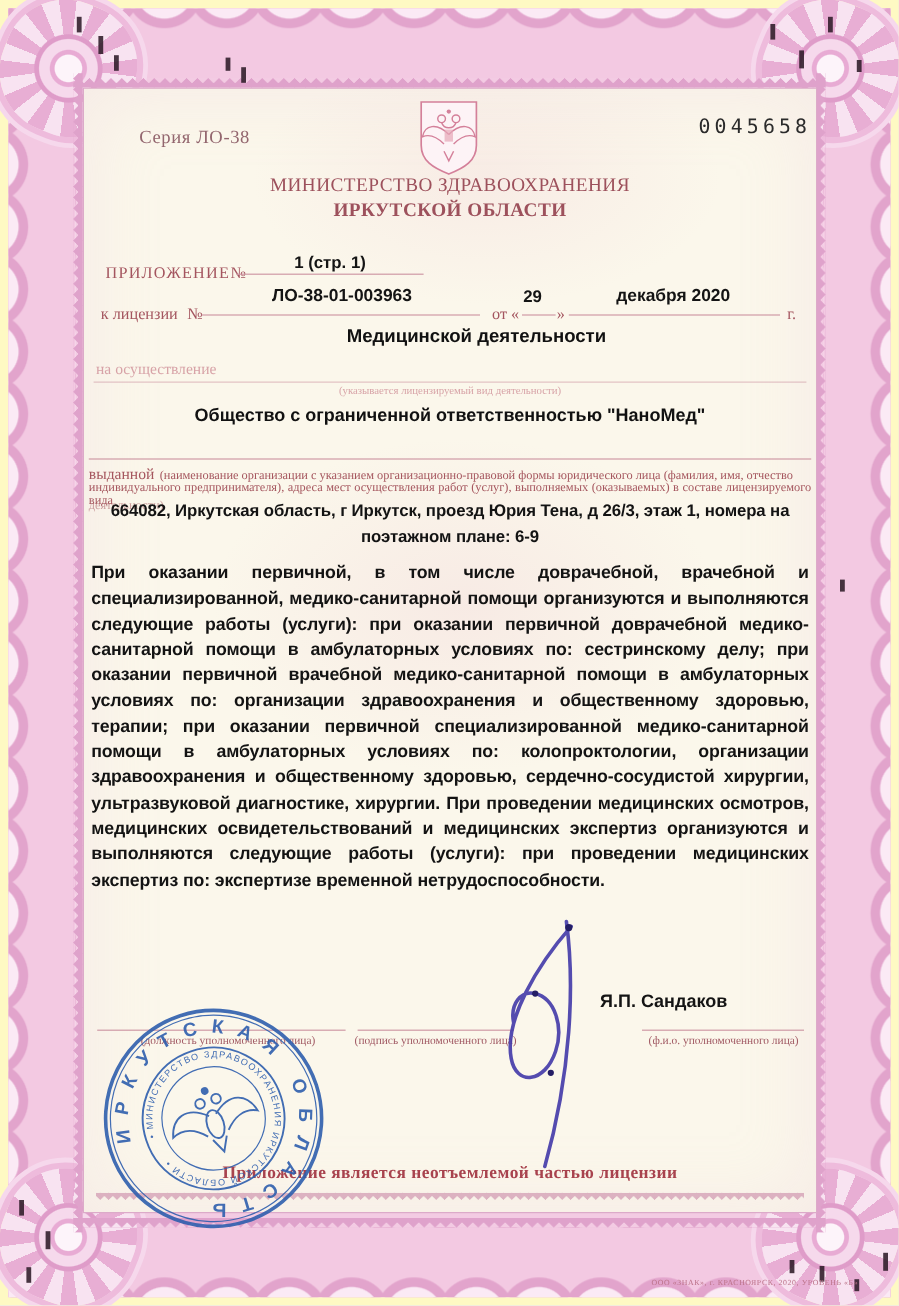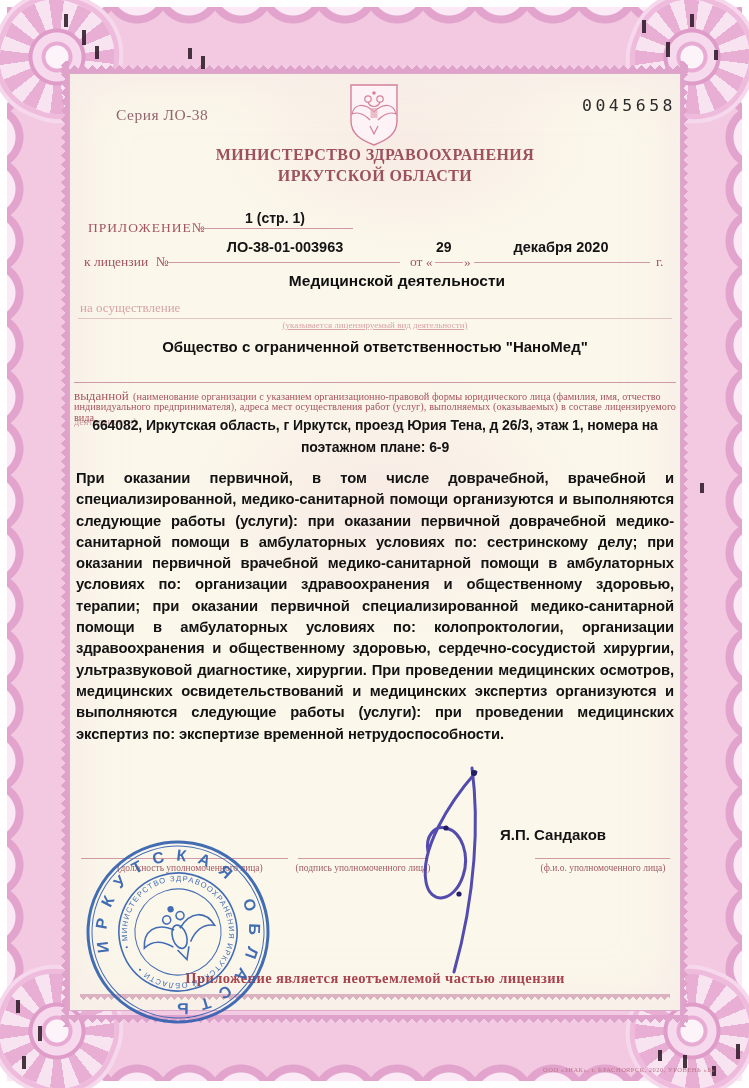--- a/index.html
+++ b/index.html
@@ -1,16 +1,16 @@
 <!DOCTYPE html>
 <html><head>
 <meta charset="utf-8">
 <style>
   html,body{margin:0;padding:0;background:#e9e6e6;}
-  .page{position:relative;width:749px;height:1088px;background:#ffffff;overflow:hidden;
+  .page{position:relative;width:749px;height:1088px;background:#fef9c3;overflow:hidden;
         font-family:"Liberation Sans",sans-serif;}
   
   .frame{position:absolute;inset:7px;background:#f3cbe3;}
   .band{position:absolute;}
   .band-top{left:0;right:0;top:0;height:58px;
     background:
       radial-gradient(circle at 26px -16px,#fbeaf5 24px,#e2a4cc 25px 32px,#f3c9e2 33px),
       radial-gradient(circle at 26px 76px,#f7ddee 24px,#d893c2 25px 30px,transparent 31px);
     background-size:52px 58px;background-repeat:repeat-x;}
   .band-bottom{left:0;right:0;bottom:0;height:58px;
@@ -118,21 +118,21 @@
         <circle cx="24" cy="17" r="3.2"></circle>
         <circle cx="36" cy="17" r="3.2"></circle>
         <path d="M24,20 C26,26 34,26 36,20"></path>
       </g>
       <rect x="26.5" y="26" width="7" height="10" fill="#e6a7b8" opacity=".7"></rect>
       <circle cx="30" cy="11" r="1.8" fill="#d4809a"></circle>
     </svg>
 
     <div class="abs" style="left:512px;top:22px;font-family:'DejaVu Sans Mono',monospace;font-size:16.5px;letter-spacing:3.5px;color:#2b2b2b;">0045658</div>
 
-    <div class="abs ctr serif" style="top:72px;font-size:16px;font-weight:bold;color:#9d515c;letter-spacing:.4px;">МИНИСТЕРСТВО ЗДРАВООХРАНЕНИЯ</div>
+    <div class="abs ctr serif" style="top:72px;font-size:16px;font-weight:normal;color:#9d515c;letter-spacing:.4px;">МИНИСТЕРСТВО ЗДРАВООХРАНЕНИЯ</div>
     <div class="abs ctr serif" style="top:93px;font-size:16px;font-weight:bold;color:#9d515c;letter-spacing:.4px;">ИРКУТСКОЙ ОБЛАСТИ</div>
 
     <div class="abs formlabel" style="left:18px;top:146px;letter-spacing:1px;">ПРИЛОЖЕНИЕ</div>
     <div class="abs formlabel" style="left:122px;top:146px;">№</div>
     <div class="abs val" style="left:127px;top:136px;width:156px;text-align:center;font-size:14px;">1 (стр. 1)</div>
     <div class="uline" style="left:127px;top:154px;width:156px;"></div>
 
     <div class="abs formlabel" style="left:14px;top:180px;">к лицензии</div>
     <div class="abs formlabel" style="left:86px;top:180px;">№</div>
     <div class="abs val" style="left:100px;top:165px;width:230px;text-align:center;font-size:14.5px;">ЛО-38-01-003963</div>
@@ -141,21 +141,21 @@
     <div class="abs val" style="left:366px;top:165px;font-size:14px;">29</div>
     <div class="uline" style="left:365px;top:188px;width:28px;"></div>
     <div class="abs formlabel" style="left:394px;top:180px;">»</div>
     <div class="abs val" style="left:406px;top:165px;width:170px;text-align:center;font-size:14.5px;">декабря 2020</div>
     <div class="uline" style="left:404px;top:188px;width:176px;"></div>
     <div class="abs formlabel" style="left:586px;top:180px;">г.</div>
 
     <div class="abs ctr" style="top:198px;font-size:15.5px;font-weight:bold;color:#111;padding-left:44px;">Медицинской деятельности</div>
     <div class="abs faded serif" style="left:10px;top:226px;font-size:13px;">на осуществление</div>
     <div class="uline" style="left:8px;top:244px;width:594px;border-bottom-color:rgba(207,154,166,.55);"></div>
-    <div class="abs ctr faded serif" style="top:246px;font-size:9px;text-decoration:underline;">(указывается лицензируемый вид деятельности)</div>
+    <div class="abs ctr faded serif" style="top:246px;font-size:9px;">(указывается лицензируемый вид деятельности)</div>
 
     <div class="abs ctr" style="top:264px;font-size:15px;font-weight:bold;color:#111;">Общество с ограниченной ответственностью "НаноМед"</div>
 
     <div class="uline" style="left:4px;top:308px;width:602px;"></div>
     <div class="abs note" style="left:4px;top:327px;width:602px;font-size:10.3px;text-align:justify;">индивидуального предпринимателя), адреса мест осуществления работ (услуг), выполняемых (оказываемых)  в составе лицензируемого вида</div>
     <div class="abs" style="left:4px;top:312px;width:602px;text-align:justify;">
       <span class="note" style="font-size:13px;">выданной</span>
       <span class="note" style="font-size:10.3px;">(наименование организации с указанием организационно-правовой формы юридического лица (фамилия, имя, отчество</span>
     </div>
     <div class="abs note" style="left:4px;top:342px;font-size:10.3px;opacity:.55;">деятельности)</div>

